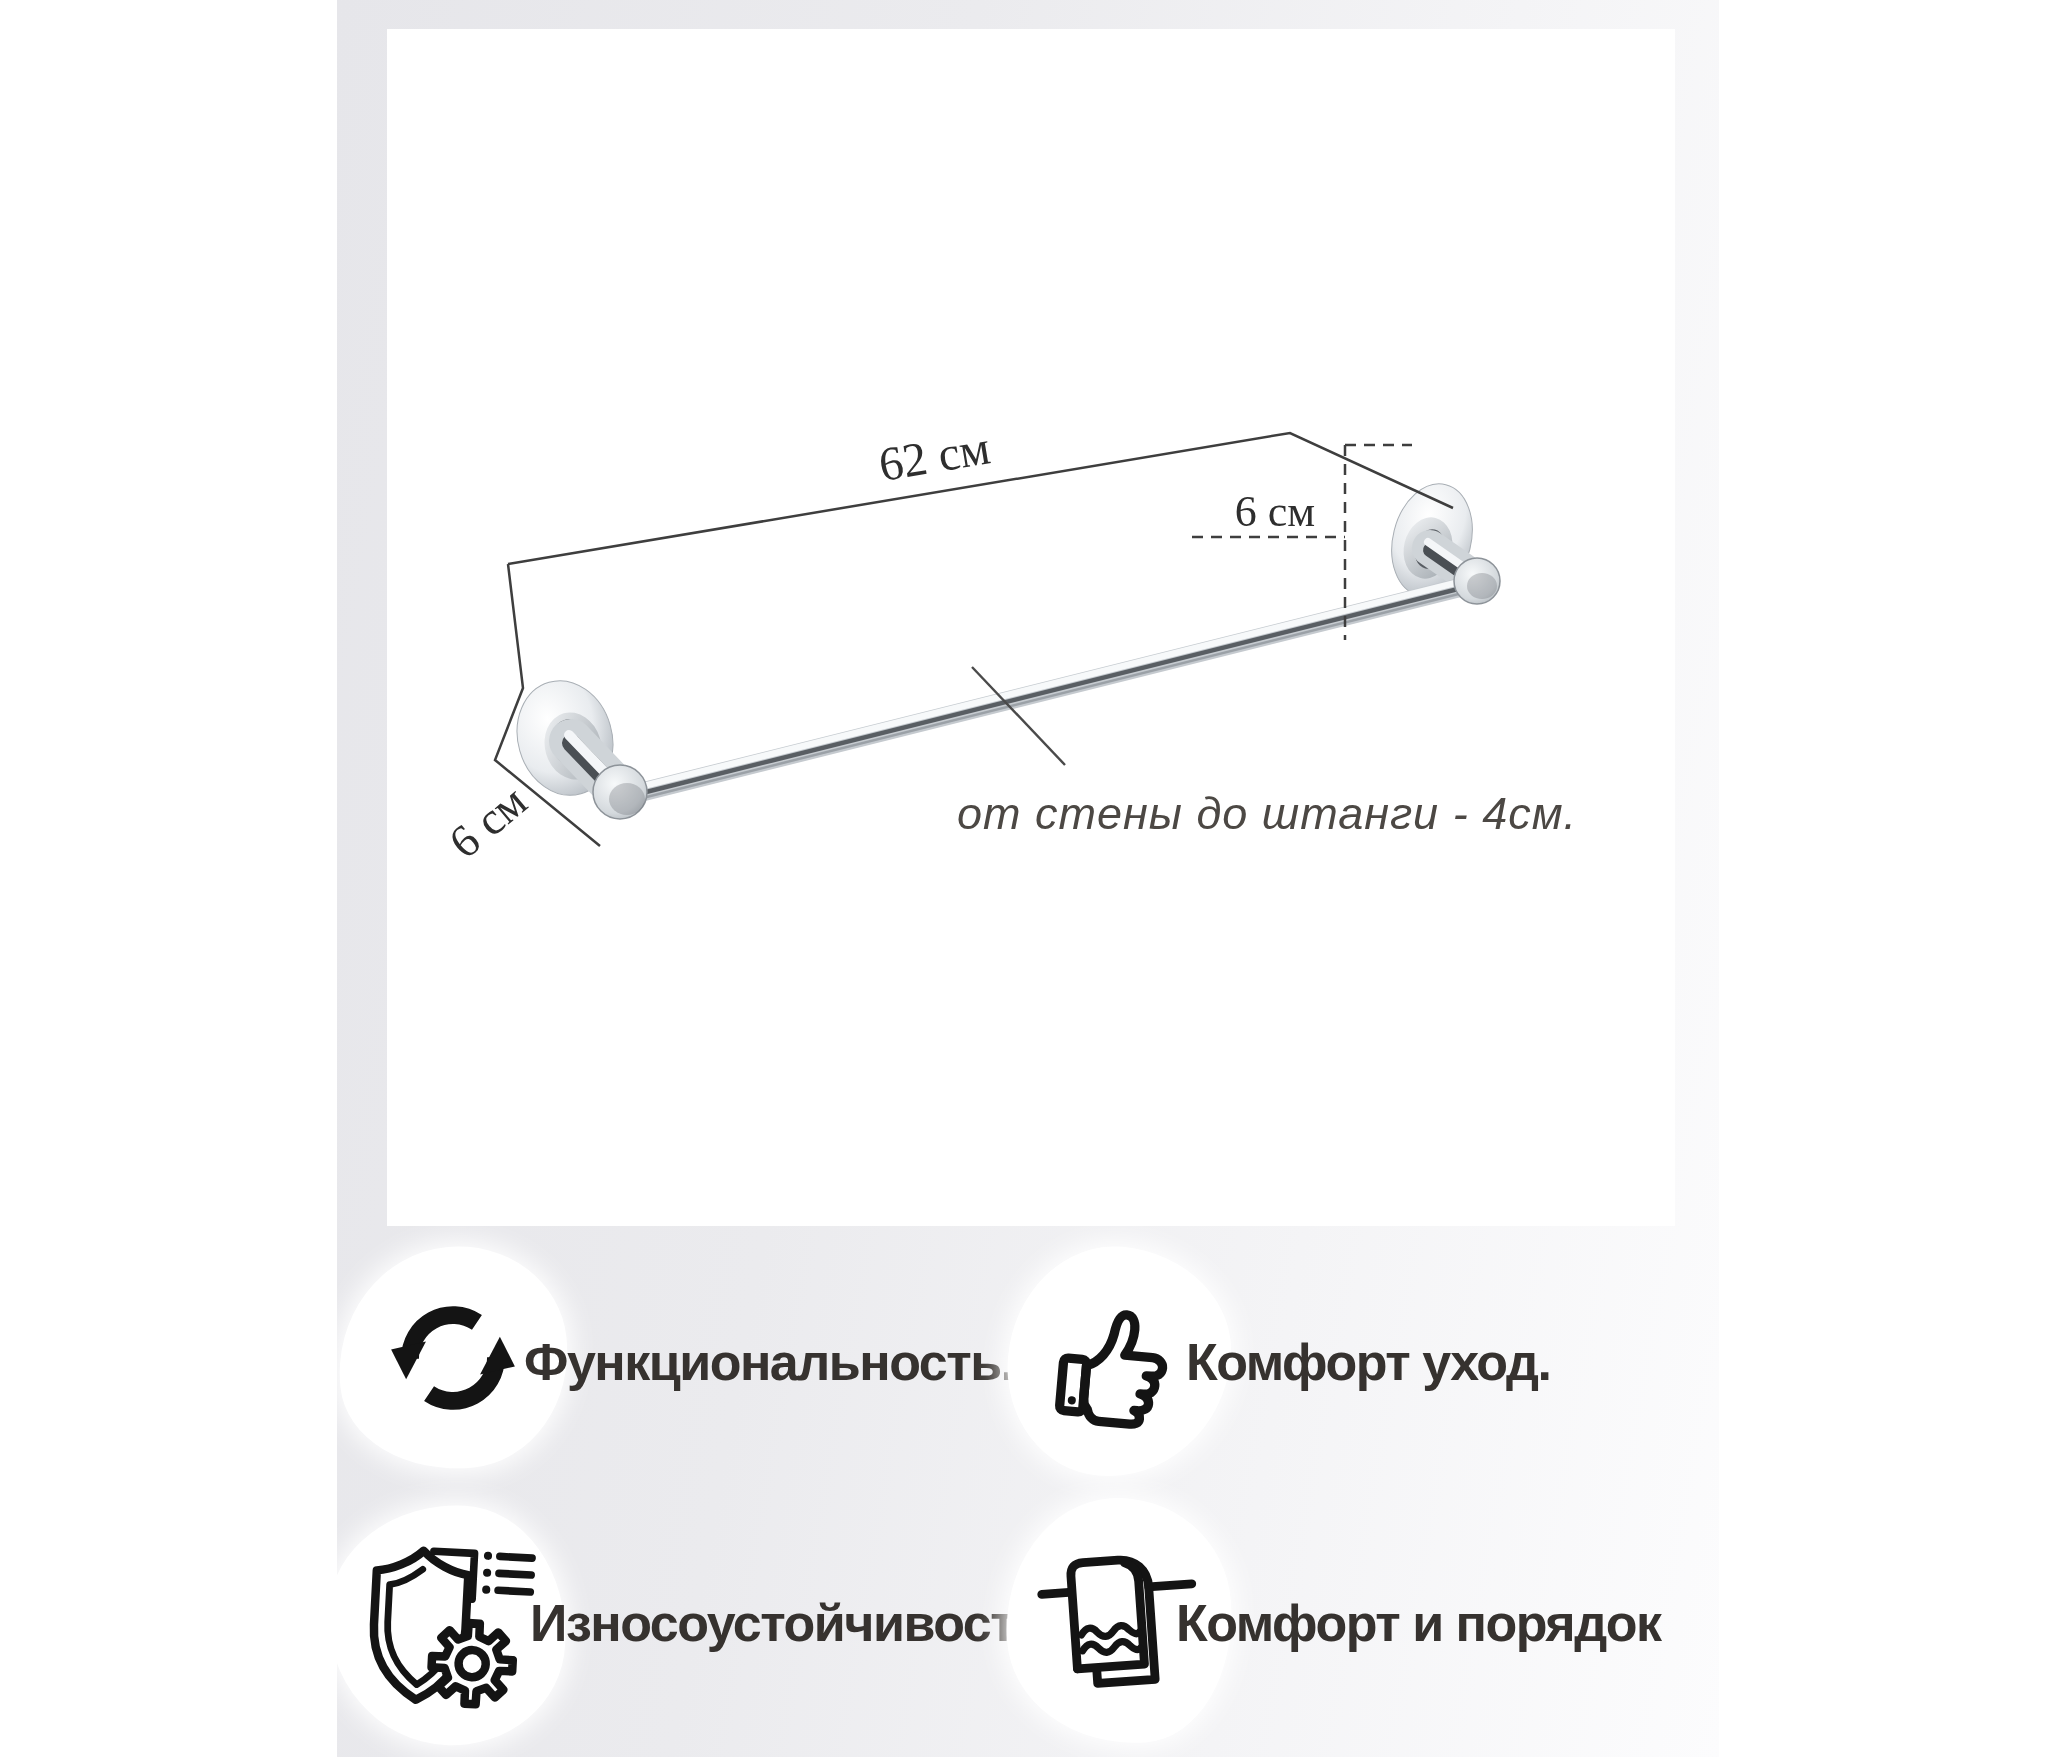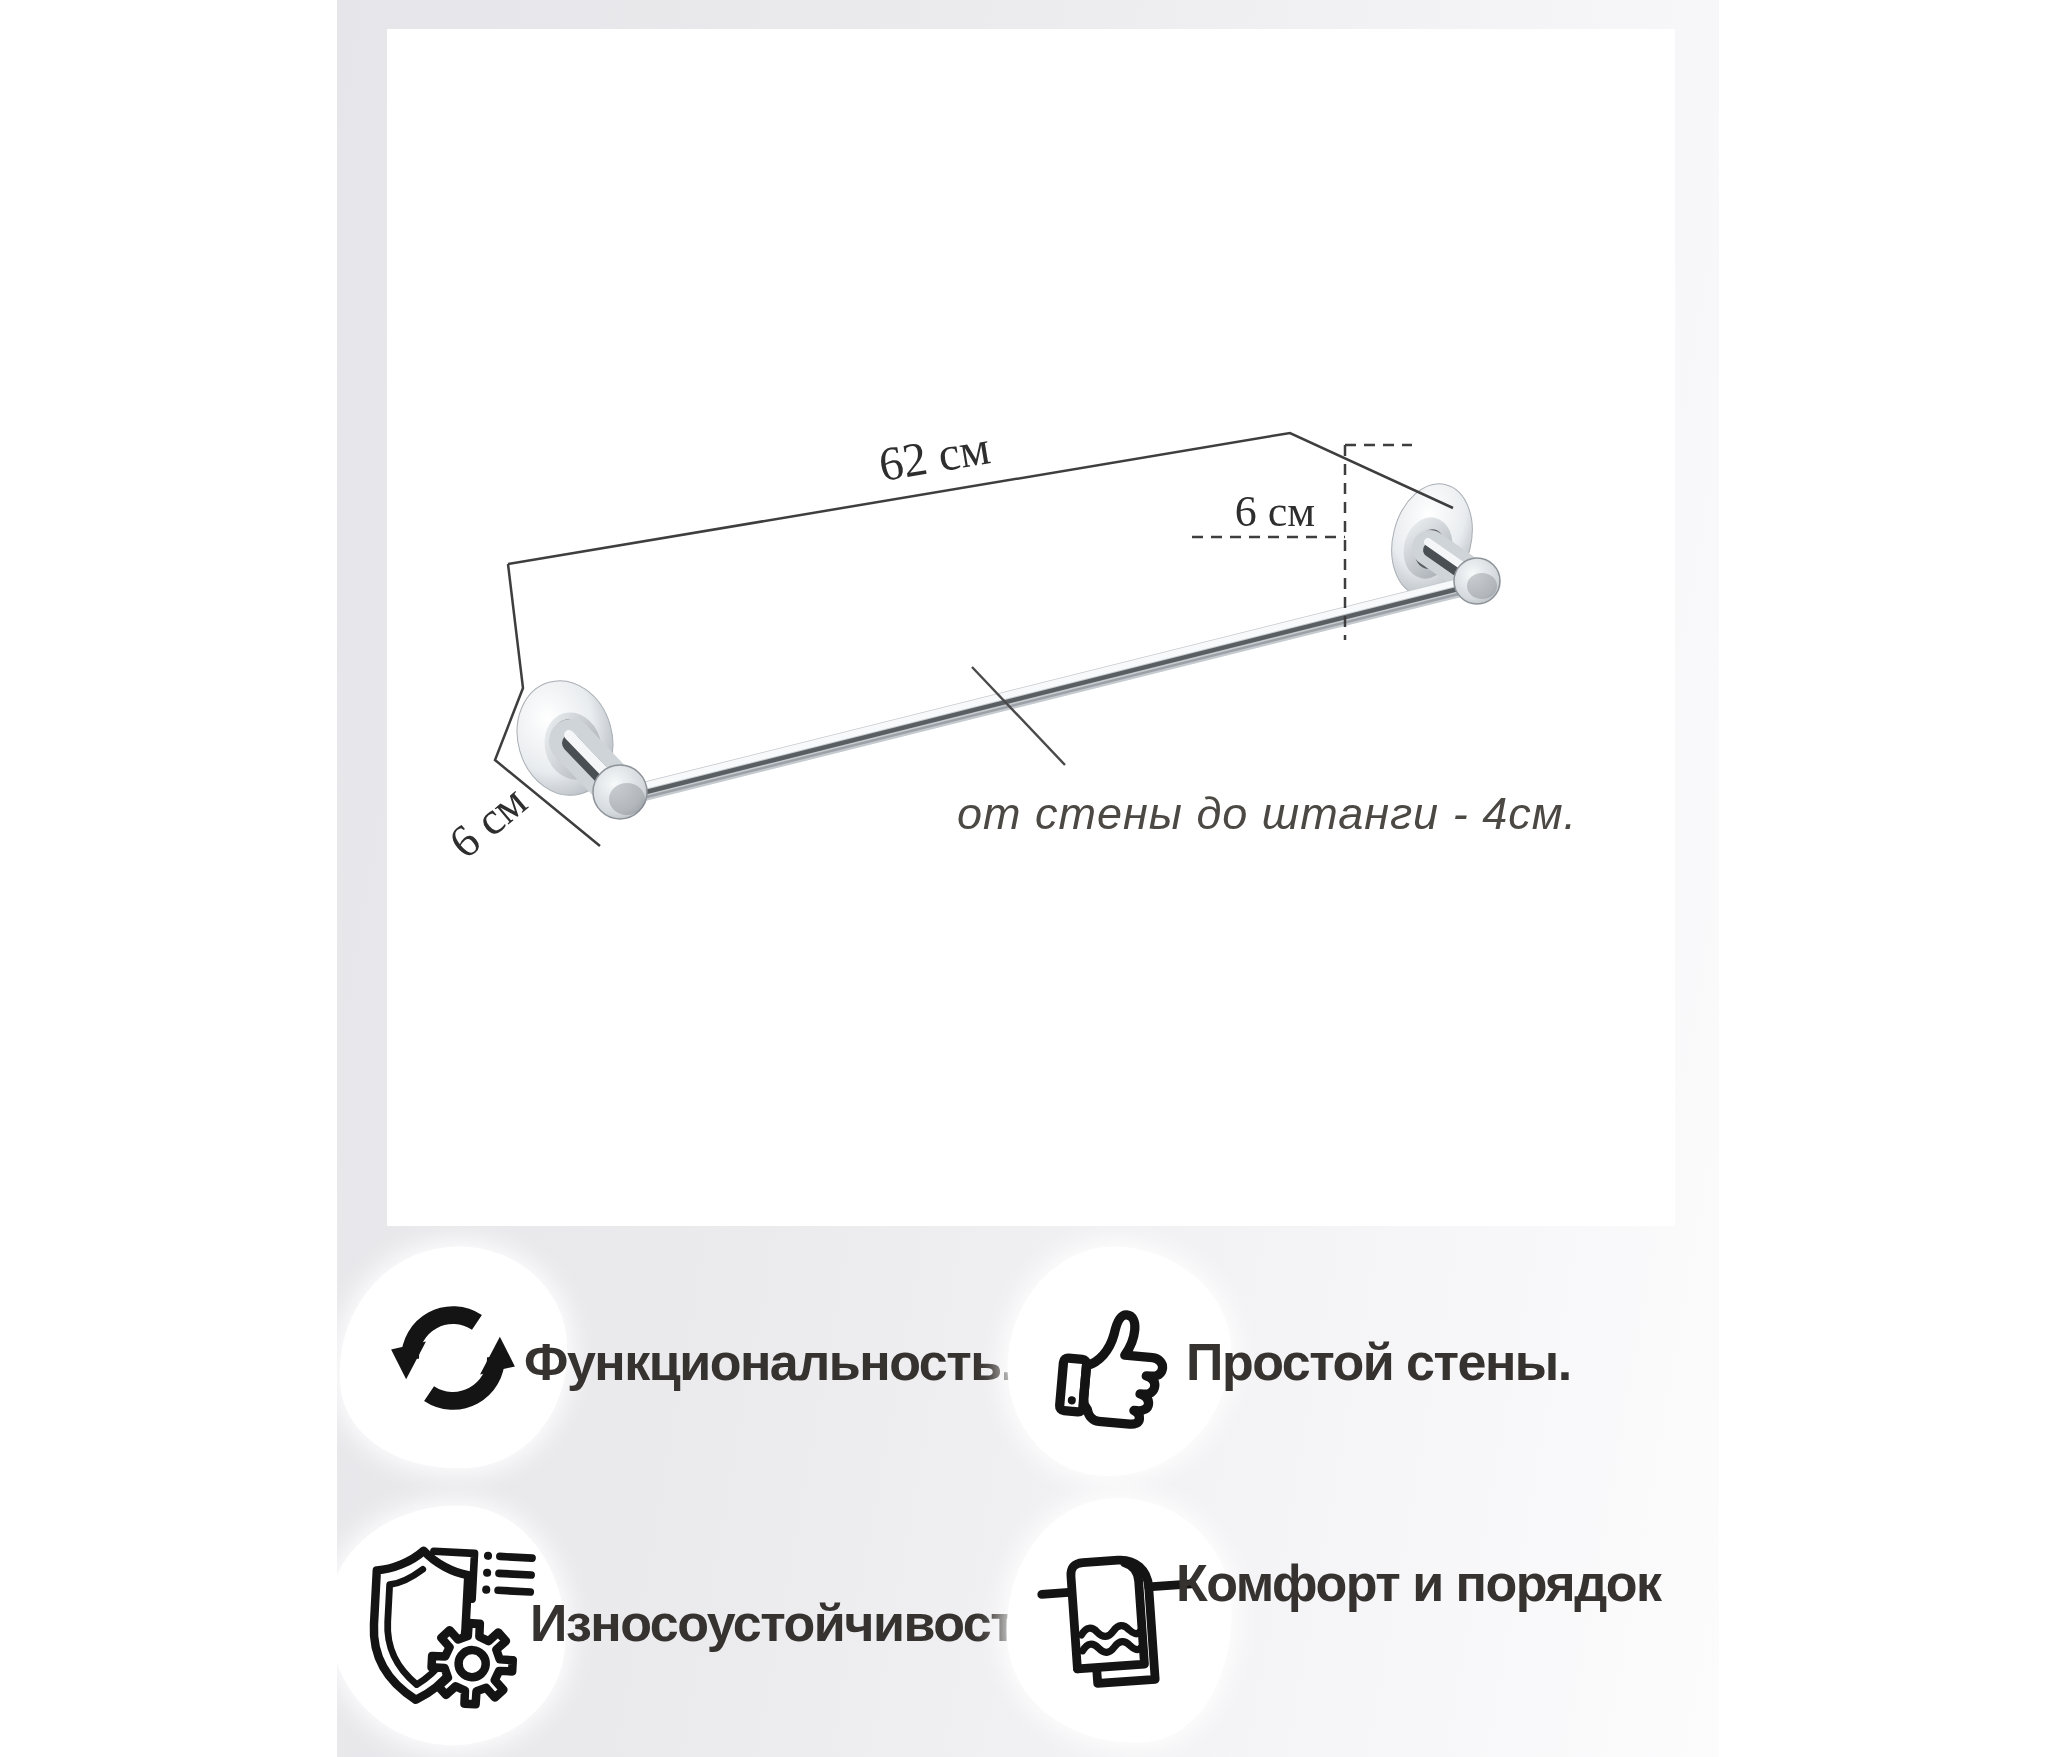--- a/index.html
+++ b/index.html
@@ -28,21 +28,21 @@
   .blob-3{left:328px;top:1505px;width:238px;height:240px;border-radius:55% 45% 48% 52%/46% 56% 44% 54%;transform:rotate(3deg);}
   .blob-4{left:1006px;top:1498px;width:226px;height:246px;border-radius:50% 50% 42% 58%/55% 45% 55% 45%;transform:rotate(-4deg);}
   .blob svg{transform:rotate(0deg);}
   .feature-label{
     position:absolute;font-weight:bold;font-size:52px;line-height:58px;
     color:#36322f;letter-spacing:-1.5px;white-space:nowrap;
   }
   .label-1{left:524px;top:1333px;}
   .label-2{left:1186px;top:1333px;}
   .label-3{left:530px;top:1594px;}
-  .label-4{left:1176px;top:1554px;}
+  .label-4{left:1176px;top:1594px;}
   .icon-stroke{fill:none;stroke:#141414;stroke-linecap:round;stroke-linejoin:round;}
 </style>
 </head>
 <body>
 
 <div class="bg-column"></div>
 
 <div class="product-card">
   <svg width="1288" height="1197" viewBox="0 0 1288 1197">
     <defs>
@@ -124,21 +124,21 @@
 </div>
 <div class="feature-label label-1">Функциональность.</div>
 
 <div class="blob blob-2">
   <svg width="155" height="155" viewBox="0 0 100 100">
     <rect x="14" y="50" width="15" height="34" rx="3" class="icon-stroke" stroke-width="6"></rect>
     <circle cx="21.5" cy="77" r="2.6" fill="#141414"></circle>
     <path class="icon-stroke" stroke-width="6" d="M32,82 C30,80 29,78 29,75 L29,54 C37,51 43,43 45,32 C46,24 48,19 52,19 C56,19 58,23 58,28 C58,34 56,40 53,45 L71,45 C75,45 78,48 78,51 C78,55 75,57 71,57 L68,57 C72,58 74,60 74,63 C74,67 71,69 67,69 L65,69 C69,70 71,72 71,75 C71,78 68,80 64,80 L62,80 C65,81 66,83 66,85 C66,88 63,89 60,89 L40,89 C36,89 33,86 32,82 Z"></path>
   </svg>
 </div>
-<div class="feature-label label-2">Простой стены.</div>
+<div class="feature-label label-2">Комфорт уход.</div>
 
 <div class="blob blob-3">
   <svg width="190" height="170" viewBox="0 0 112 100">
     <path class="icon-stroke" stroke-width="5" d="M40,7 C33,14 22,19 13,20 L13,52 C13,72 24,86 40,95 C56,86 67,72 67,52 L67,20 C58,19 47,14 40,7 Z"></path>
     <path class="icon-stroke" stroke-width="4" d="M40,18 C34,23 27,27 21,28 L21,50 C21,66 28,77 40,86 C46,82 51,77 55,71"></path>
     <polyline class="icon-stroke" stroke-width="4.5" points="46,7 70,7 70,34"></polyline>
     <circle cx="78" cy="8" r="2.4" fill="#141414"></circle>
     <circle cx="78" cy="18" r="2.4" fill="#141414"></circle>
     <circle cx="78" cy="28" r="2.4" fill="#141414"></circle>
     <line x1="85" y1="8" x2="104" y2="8" class="icon-stroke" stroke-width="4.5"></line>

